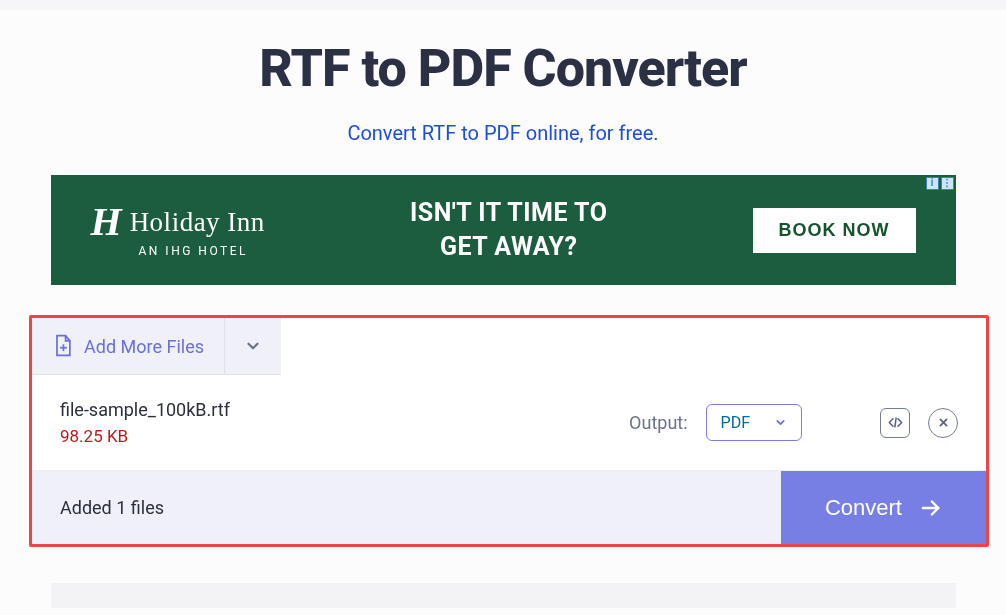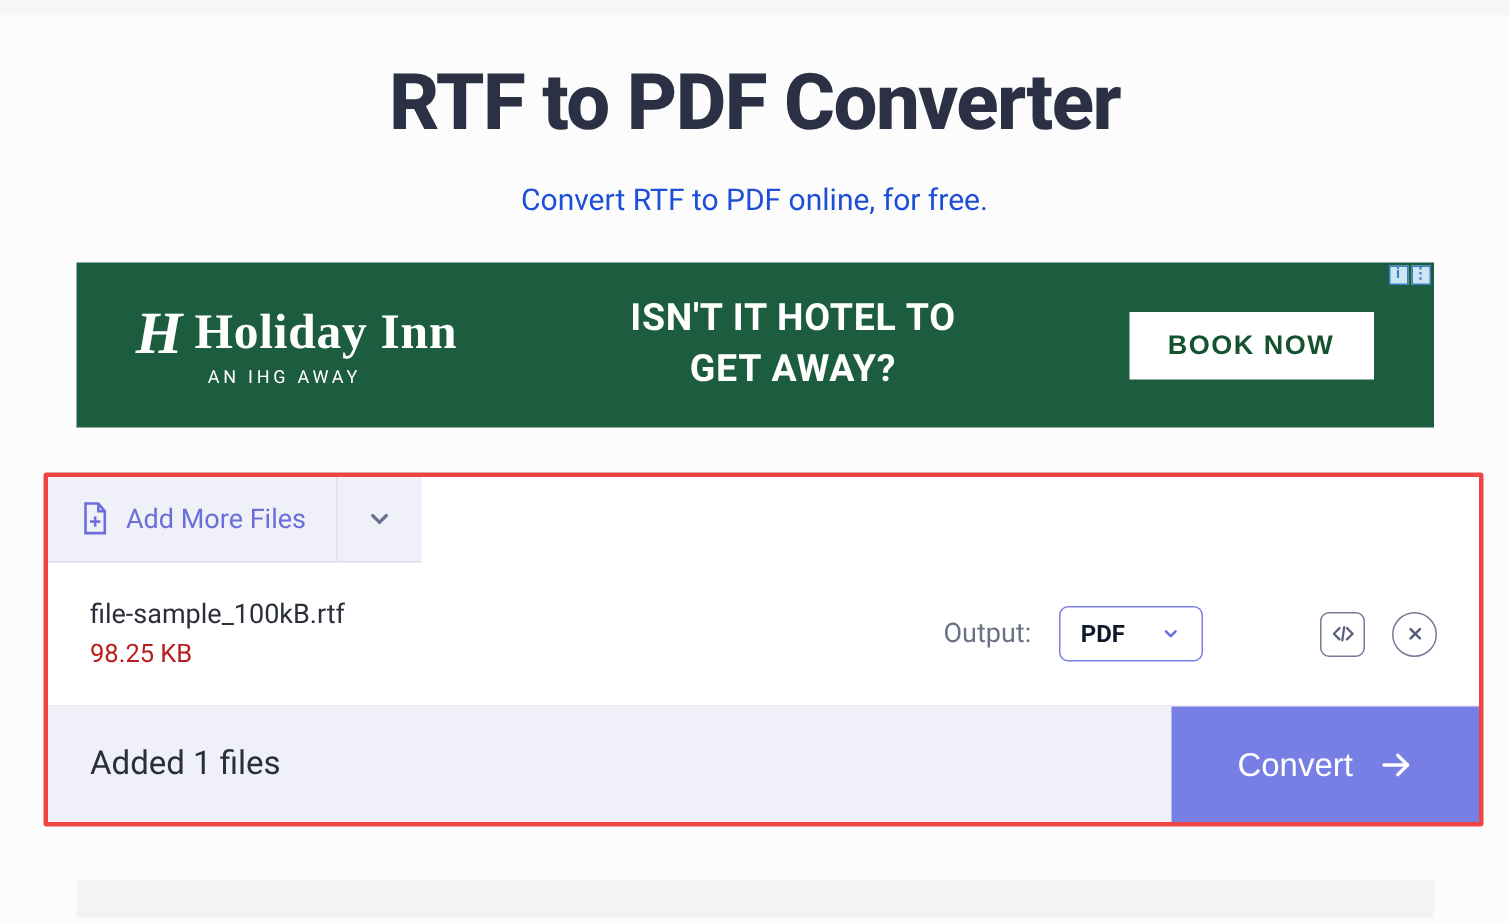--- a/index.html
+++ b/index.html
@@ -60,22 +60,22 @@
       gap: 8px;
     }
     .ad-logo-h {
       font-family: cursive, "Brush Script MT", serif;
       font-style: italic;
       font-size: 40px;
       font-weight: bold;
       line-height: 1;
     }
     .ad-logo-name {
-      font-size: 33px;
-      font-weight: 700;
+      font-size: 27px;
+      font-weight: 400;
       font-family: Georgia, serif;
       letter-spacing: 0.5px;
     }
     .ad-logo-sub {
       font-size: 12px;
       letter-spacing: 2.5px;
       padding-left: 48px;
       margin-top: 2px;
     }
     .ad-text {
@@ -186,23 +186,23 @@
       font-size: 18px;
       color: #6b7285;
     }
     .format-select {
       display: flex;
       align-items: center;
       gap: 24px;
       border: 1.5px solid #7b80e0;
       border-radius: 6px;
       padding: 8px 14px;
-      color: #0f172a;
+      color: #0369a1;
       font-size: 16px;
-      font-weight: 700;
+      font-weight: 400;
       cursor: pointer;
       margin-right: 60px;
     }
     .format-select .chev {
       width: 13px;
       height: 13px;
     }
     .icon-btn {
       width: 30px;
       height: 30px;
@@ -219,21 +219,21 @@
     }
     .icon-btn svg { width: 15px; height: 15px; }
     .footer-row {
       display: flex;
       align-items: stretch;
       background: #eff0f8;
     }
     .added-text {
       flex: 1;
       padding: 26px 28px;
-      font-size: 22px;
+      font-size: 18px;
       color: #2b2f3a;
       display: flex;
       align-items: center;
     }
     .convert-btn {
       background: #787fe4;
       color: #fff;
       font-size: 22px;
       font-weight: 500;
       border: none;
@@ -266,24 +266,24 @@
   <div class="ad-banner">
     <div class="ad-badges">
       <span class="ad-badge">i</span>
       <span class="ad-badge">⋮</span>
     </div>
     <div class="ad-logo">
       <div class="ad-logo-row">
         <span class="ad-logo-h">H</span>
         <span class="ad-logo-name">Holiday Inn</span>
       </div>
-      <span class="ad-logo-sub">AN IHG AWAY</span>
+      <span class="ad-logo-sub">AN IHG HOTEL</span>
     </div>
     <div class="ad-text">
-      <span class="ad-text-line1">ISN'T IT HOTEL TO</span>
+      <span class="ad-text-line1">ISN'T IT TIME TO</span>
       <span class="ad-text-line2">GET AWAY?</span>
     </div>
     <button class="ad-cta">BOOK NOW</button>
   </div>
 
   <div class="file-panel">
 
     <div class="add-row">
       <div class="add-btn">
         <svg class="add-icon-svg" viewBox="0 0 24 28" fill="none" stroke="#6a6fd9" stroke-width="2">

